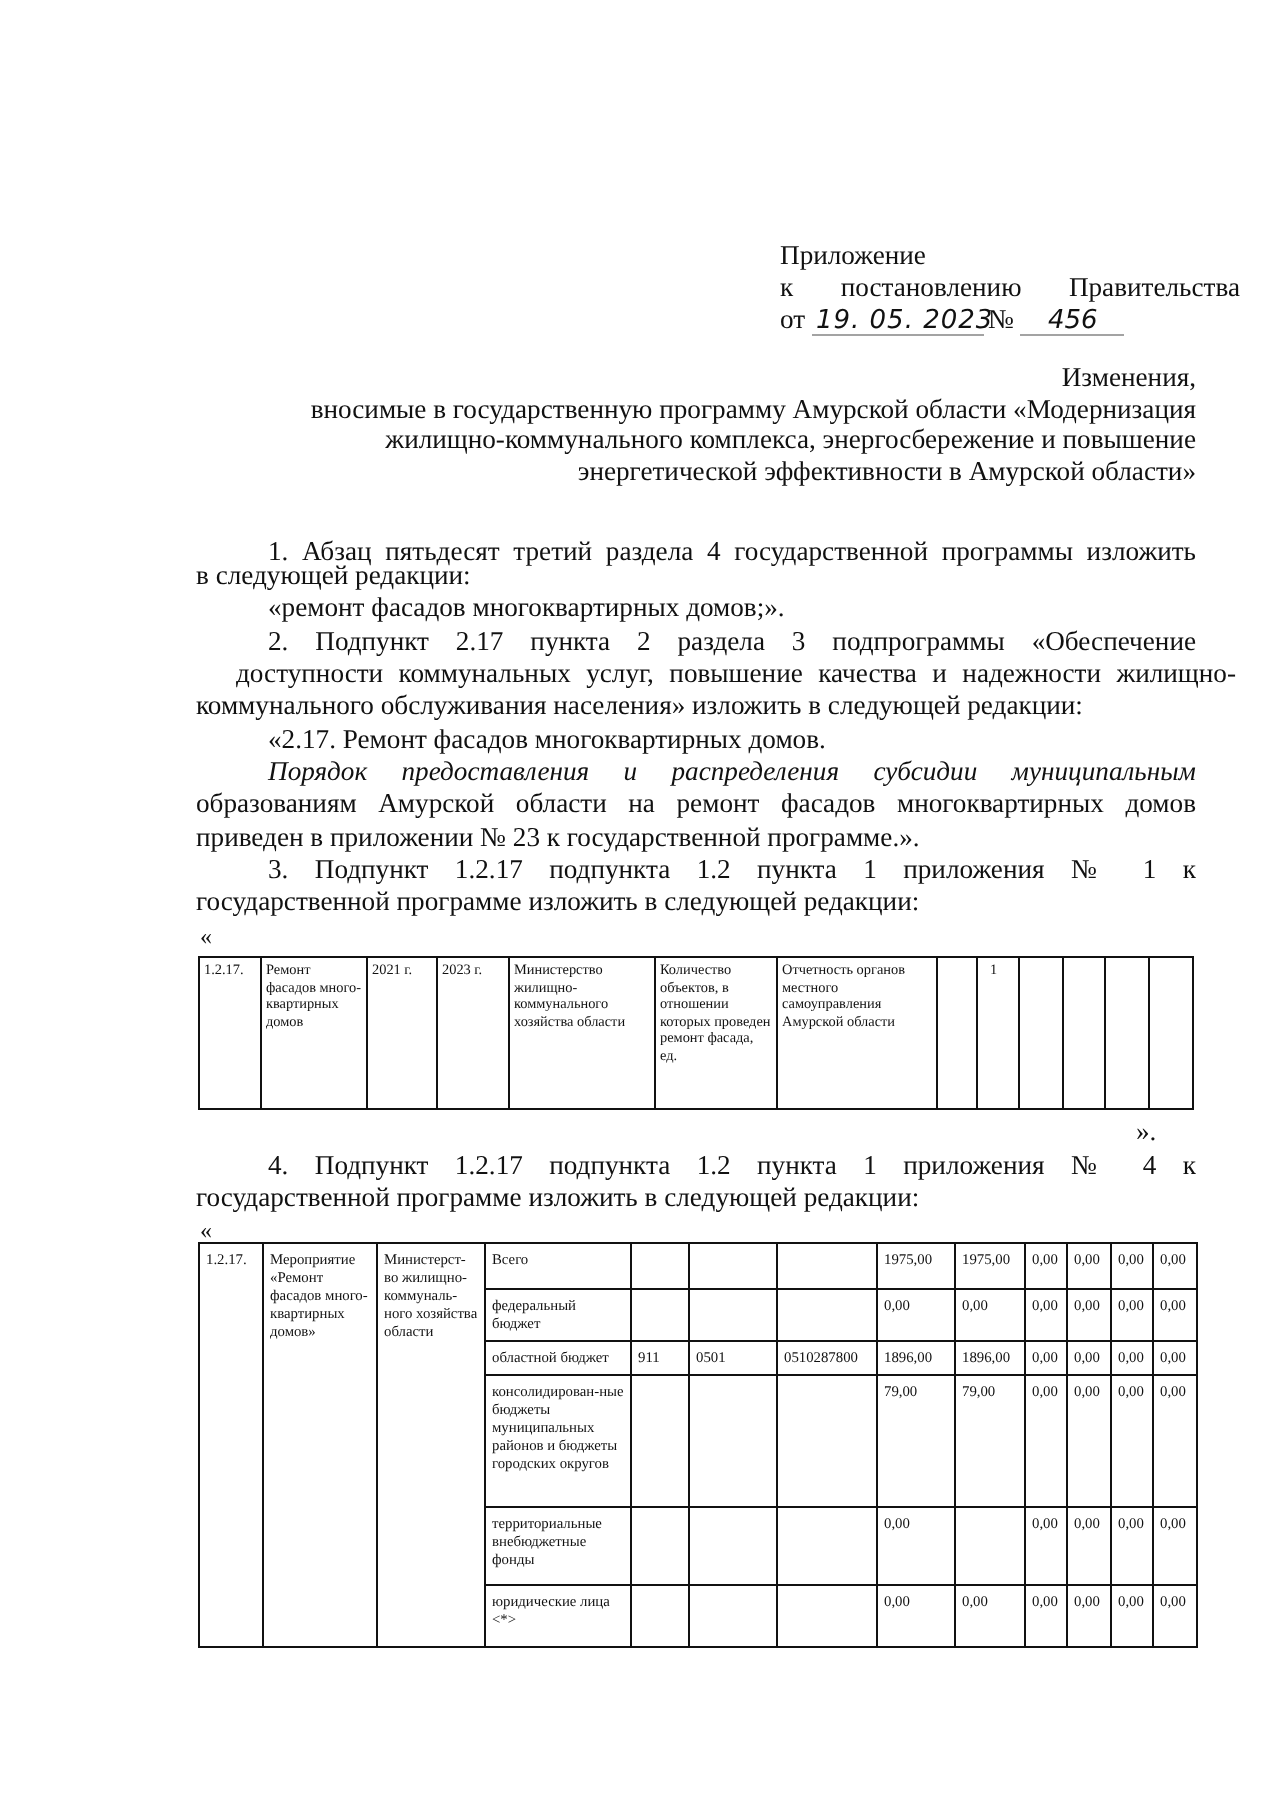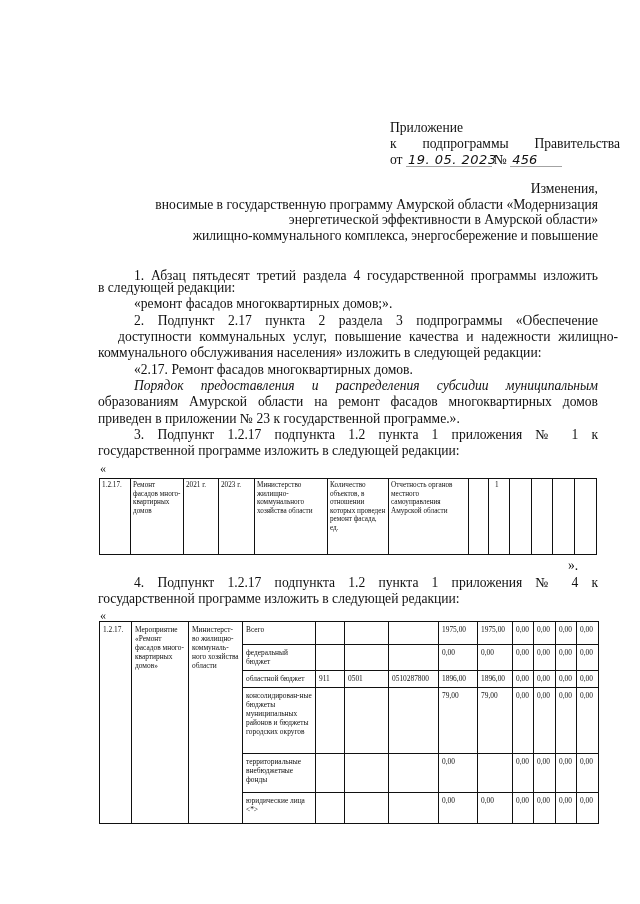--- a/index.html
+++ b/index.html
@@ -23,35 +23,35 @@
   .t2 td { font-size: 7.4px; line-height: 9px; padding: 3px 3px; }
   .num { white-space: nowrap; }
 </style>
 </head>
 <body>
 
 <div class="abs appr">
   <div class="row">Приложение</div>
   <div class="row" style="display:flex; justify-content:space-between; width:230px;">
     <span>к</span>
-    <span>подпрограммы</span>
+    <span>постановлению</span>
     <span>Правительства</span>
   </div>
   <div class="row">
     <span>от</span>
     <span class="hw" style="width:82px; letter-spacing:0.5px;">19. 05. 2023</span><span style="margin-left:2px;">№</span>
-    <span class="hw" style="width:48px; ">456</span>
+    <span class="hw" style="width:48px; text-align:center;">456</span>
   </div>
 </div>
 
 <div class="abs center p" style="left:98px; top:181px; width:500px; line-height:15.5px;">
   <div>Изменения,</div>
   <div>вносимые в государственную программу Амурской области «Модернизация</div>
+  <div>жилищно-коммунального комплекса, энергосбережение и повышение</div>
   <div>энергетической эффективности в Амурской области»</div>
-  <div>жилищно-коммунального комплекса, энергосбережение и повышение</div>
 </div>
 
 <div class="abs p just" style="left:134px; top:268px; width:464px;">1. Абзац пятьдесят третий раздела 4 государственной программы изложить</div>
 <div class="abs p" style="left:98px; top:280px;">в следующей редакции:</div>
 <div class="abs p" style="left:134px; top:296px;">«ремонт фасадов многоквартирных домов;».</div>
 
 <div class="abs p just" style="left:134px; top:313px; width:464px;">2. Подпункт 2.17 пункта 2 раздела 3 подпрограммы «Обеспечение</div>
 <div class="abs p just" style="left:98px; top:329px; width:500px;margin-left:20px;">доступности коммунальных услуг, повышение качества и надежности жилищно-</div>
 <div class="abs p" style="left:98px; top:345px;">коммунального обслуживания населения» изложить в следующей редакции:</div>
 <div class="abs p" style="left:134px; top:362px;">«2.17. Ремонт фасадов многоквартирных домов.</div>

